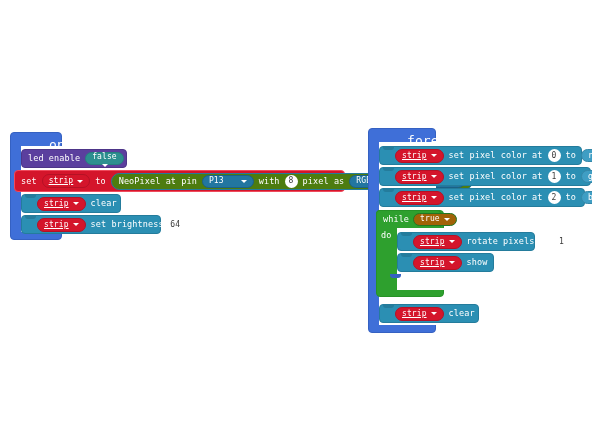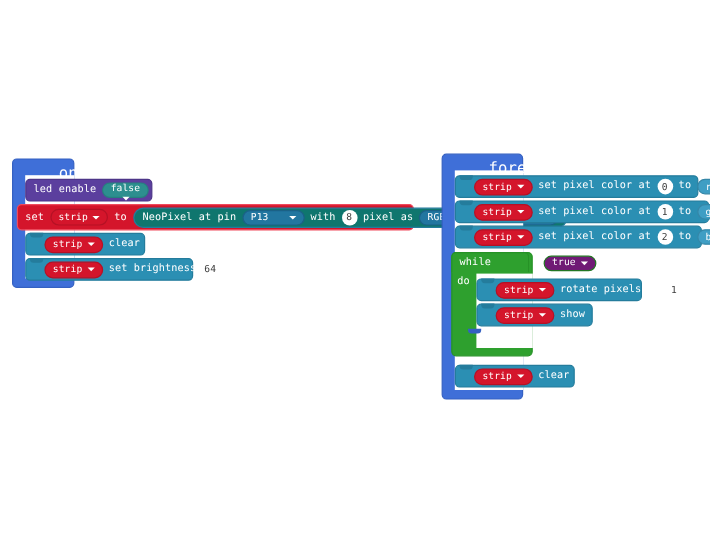--- a/index.html
+++ b/index.html
@@ -80,37 +80,37 @@
     font-size: 8px;
     box-sizing: border-box;
   }
   .pill-var {           
     background: #d4152b;
     border: 1px solid #b51125;
     color: #ffffff;
     border-radius: 9px;
     height: 14px;
     padding: 0 6px;
+    text-decoration: underline;
   }
   .pill-field {         
     background: #2276a0;
     border: 1px solid #1b6186;
     color: #ffffff;
     gap: 16px;
   }
   .pill-field-light {
     background: #3f9ec4;
     border: 1px solid #3587a8;
     color: #ffffff;
   }
   .pill-field-green {
-    background: #701a75;
+    background: #a16207;
     border: 1px solid #237623;
     color: #ffffff;
-    margin-left: 40px;
   }
   .pill-field-purple {
     background: #2d8f8f;
     border: 1px solid #26807f;
     color: #ffffff;
     flex-direction: column;
   }
   .num {                
     background: #ffffff;
     color: #3b3b3b;
@@ -133,21 +133,21 @@
     display: inline-flex;
     align-items: center;
     gap: 3px;
     font-size: 8px;
     box-sizing: border-box;
   }
   .num-dd .car { border-top-color: #3b3b3b; }
 
   
   .reporter {
-    background: #0f766e;
+    background: #4d7c0f;
     border: 1px solid #247c9c;
     border-radius: 11px;
     height: 17px;
     padding: 0 7px;
     display: inline-flex;
     align-items: center;
     gap: 5px;
     font-size: 8.5px;
     color: #ffffff;
     box-sizing: border-box;

